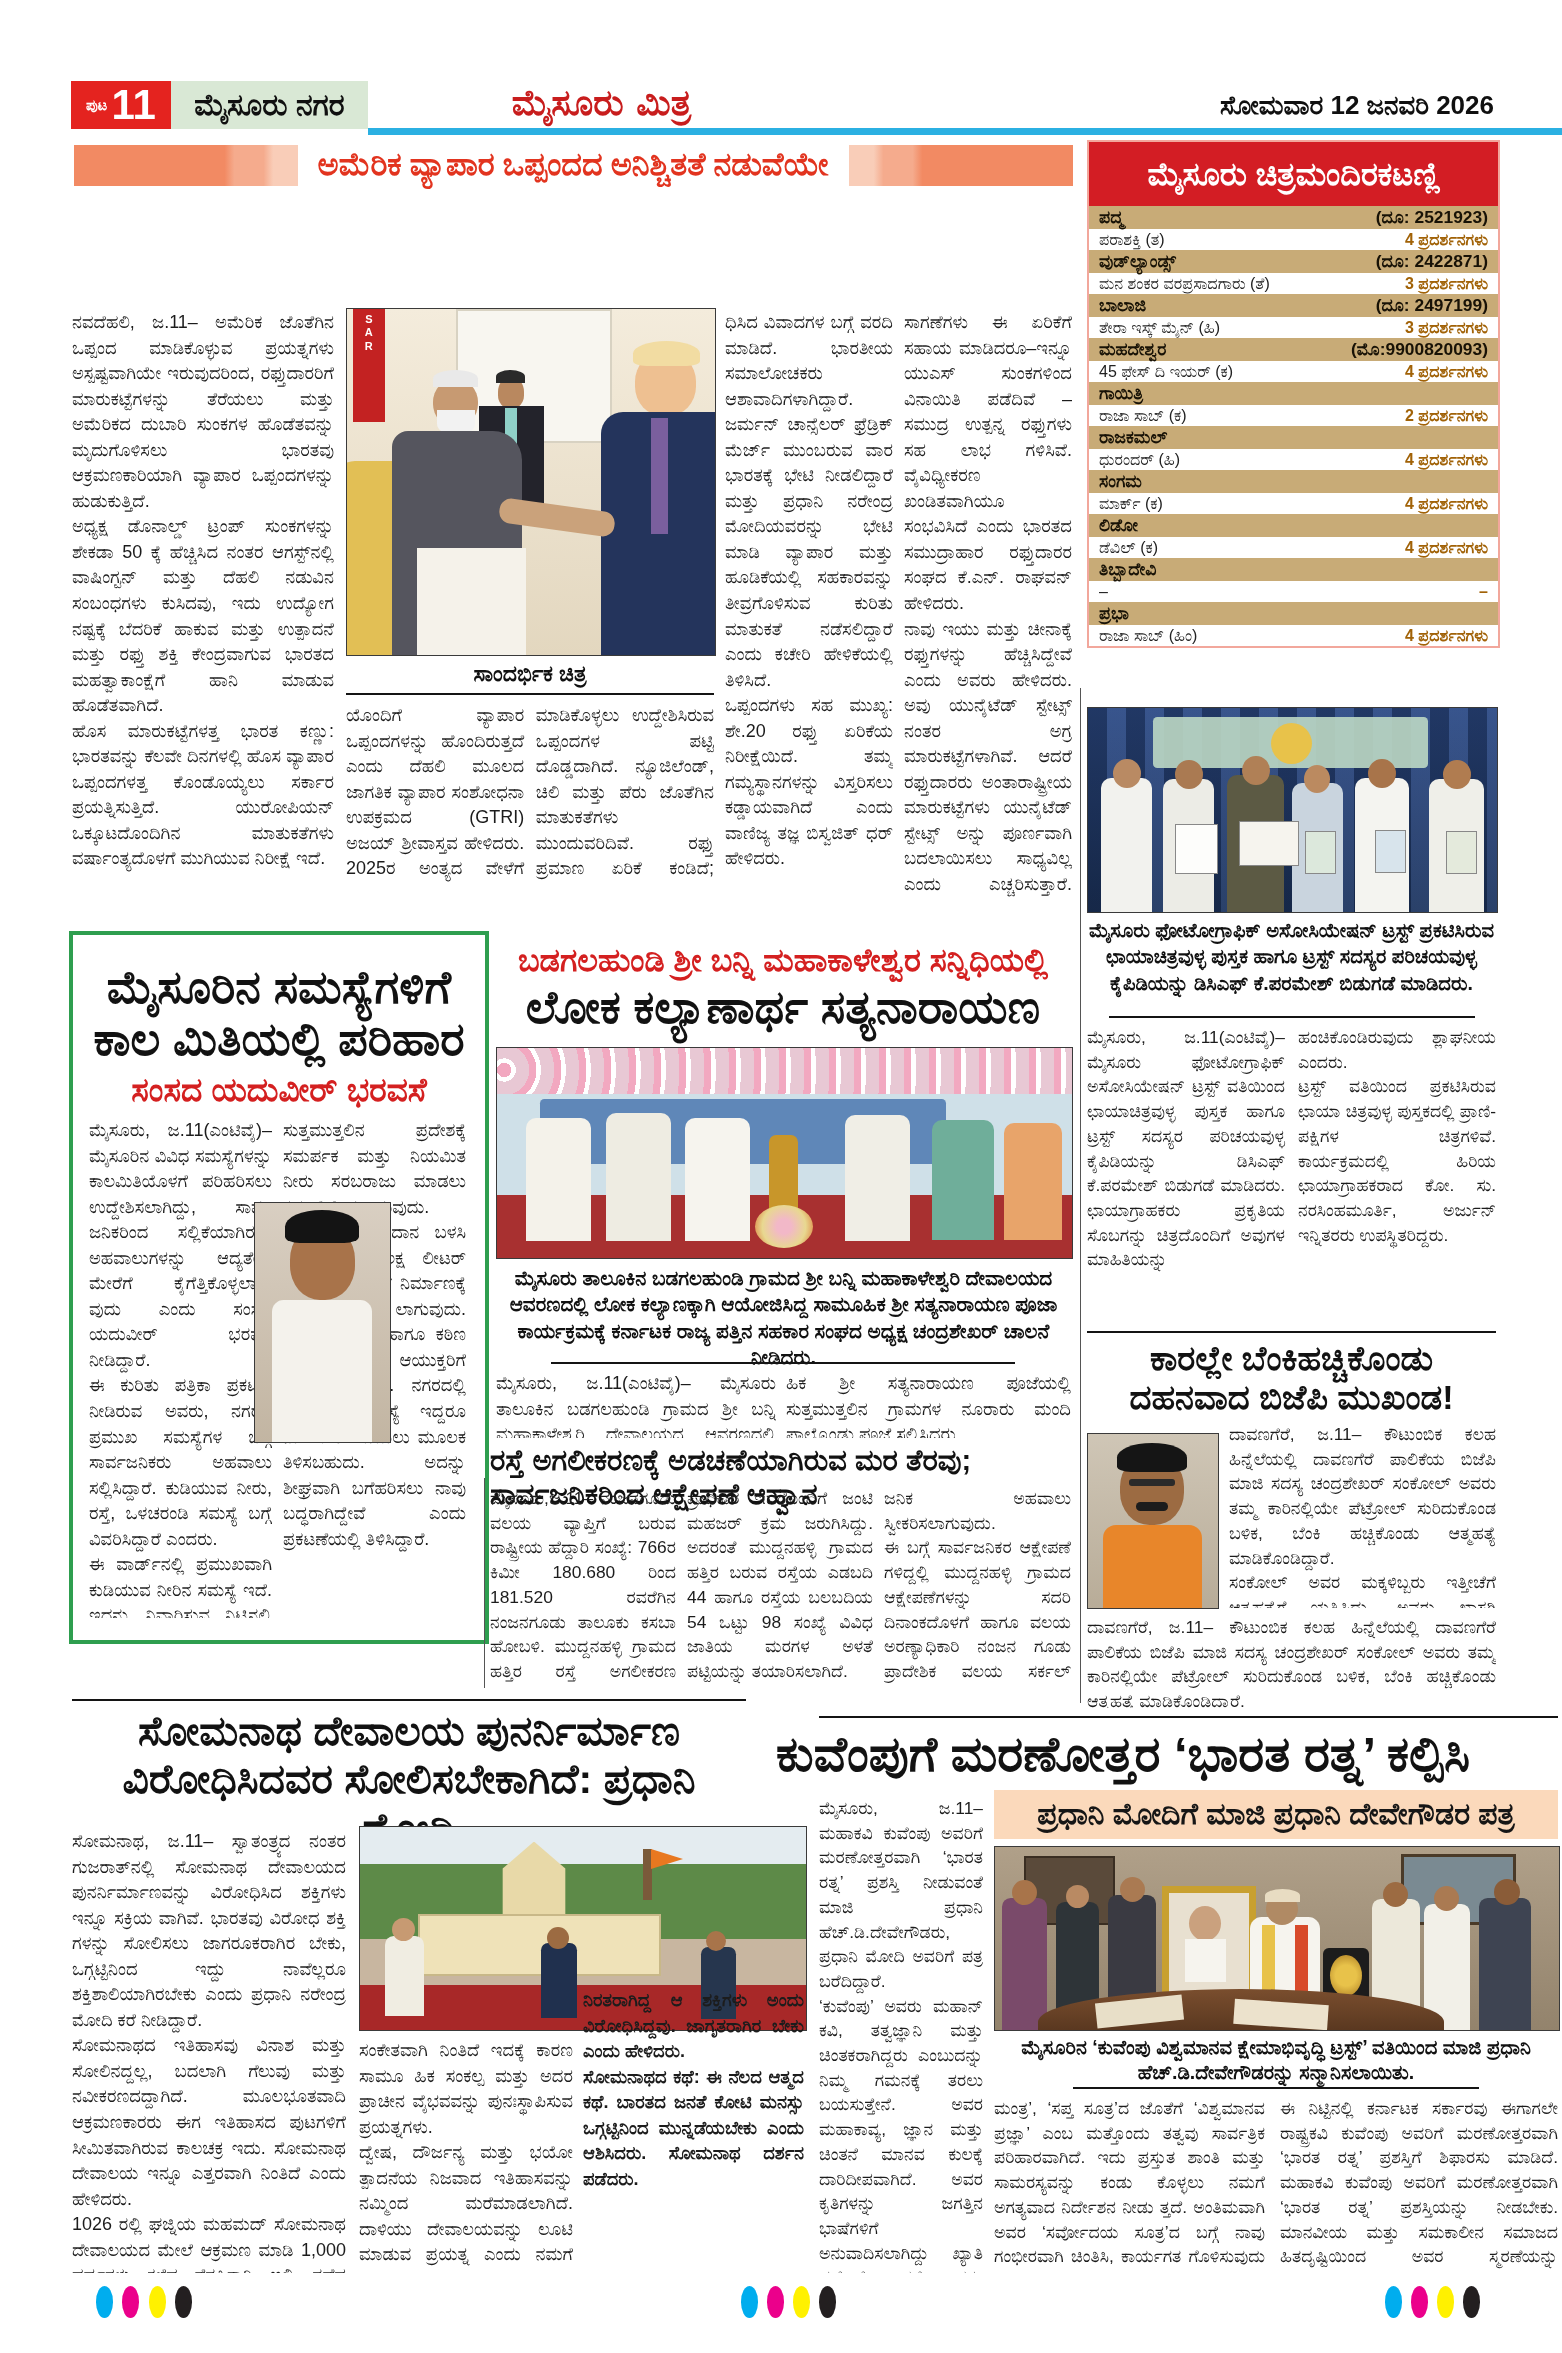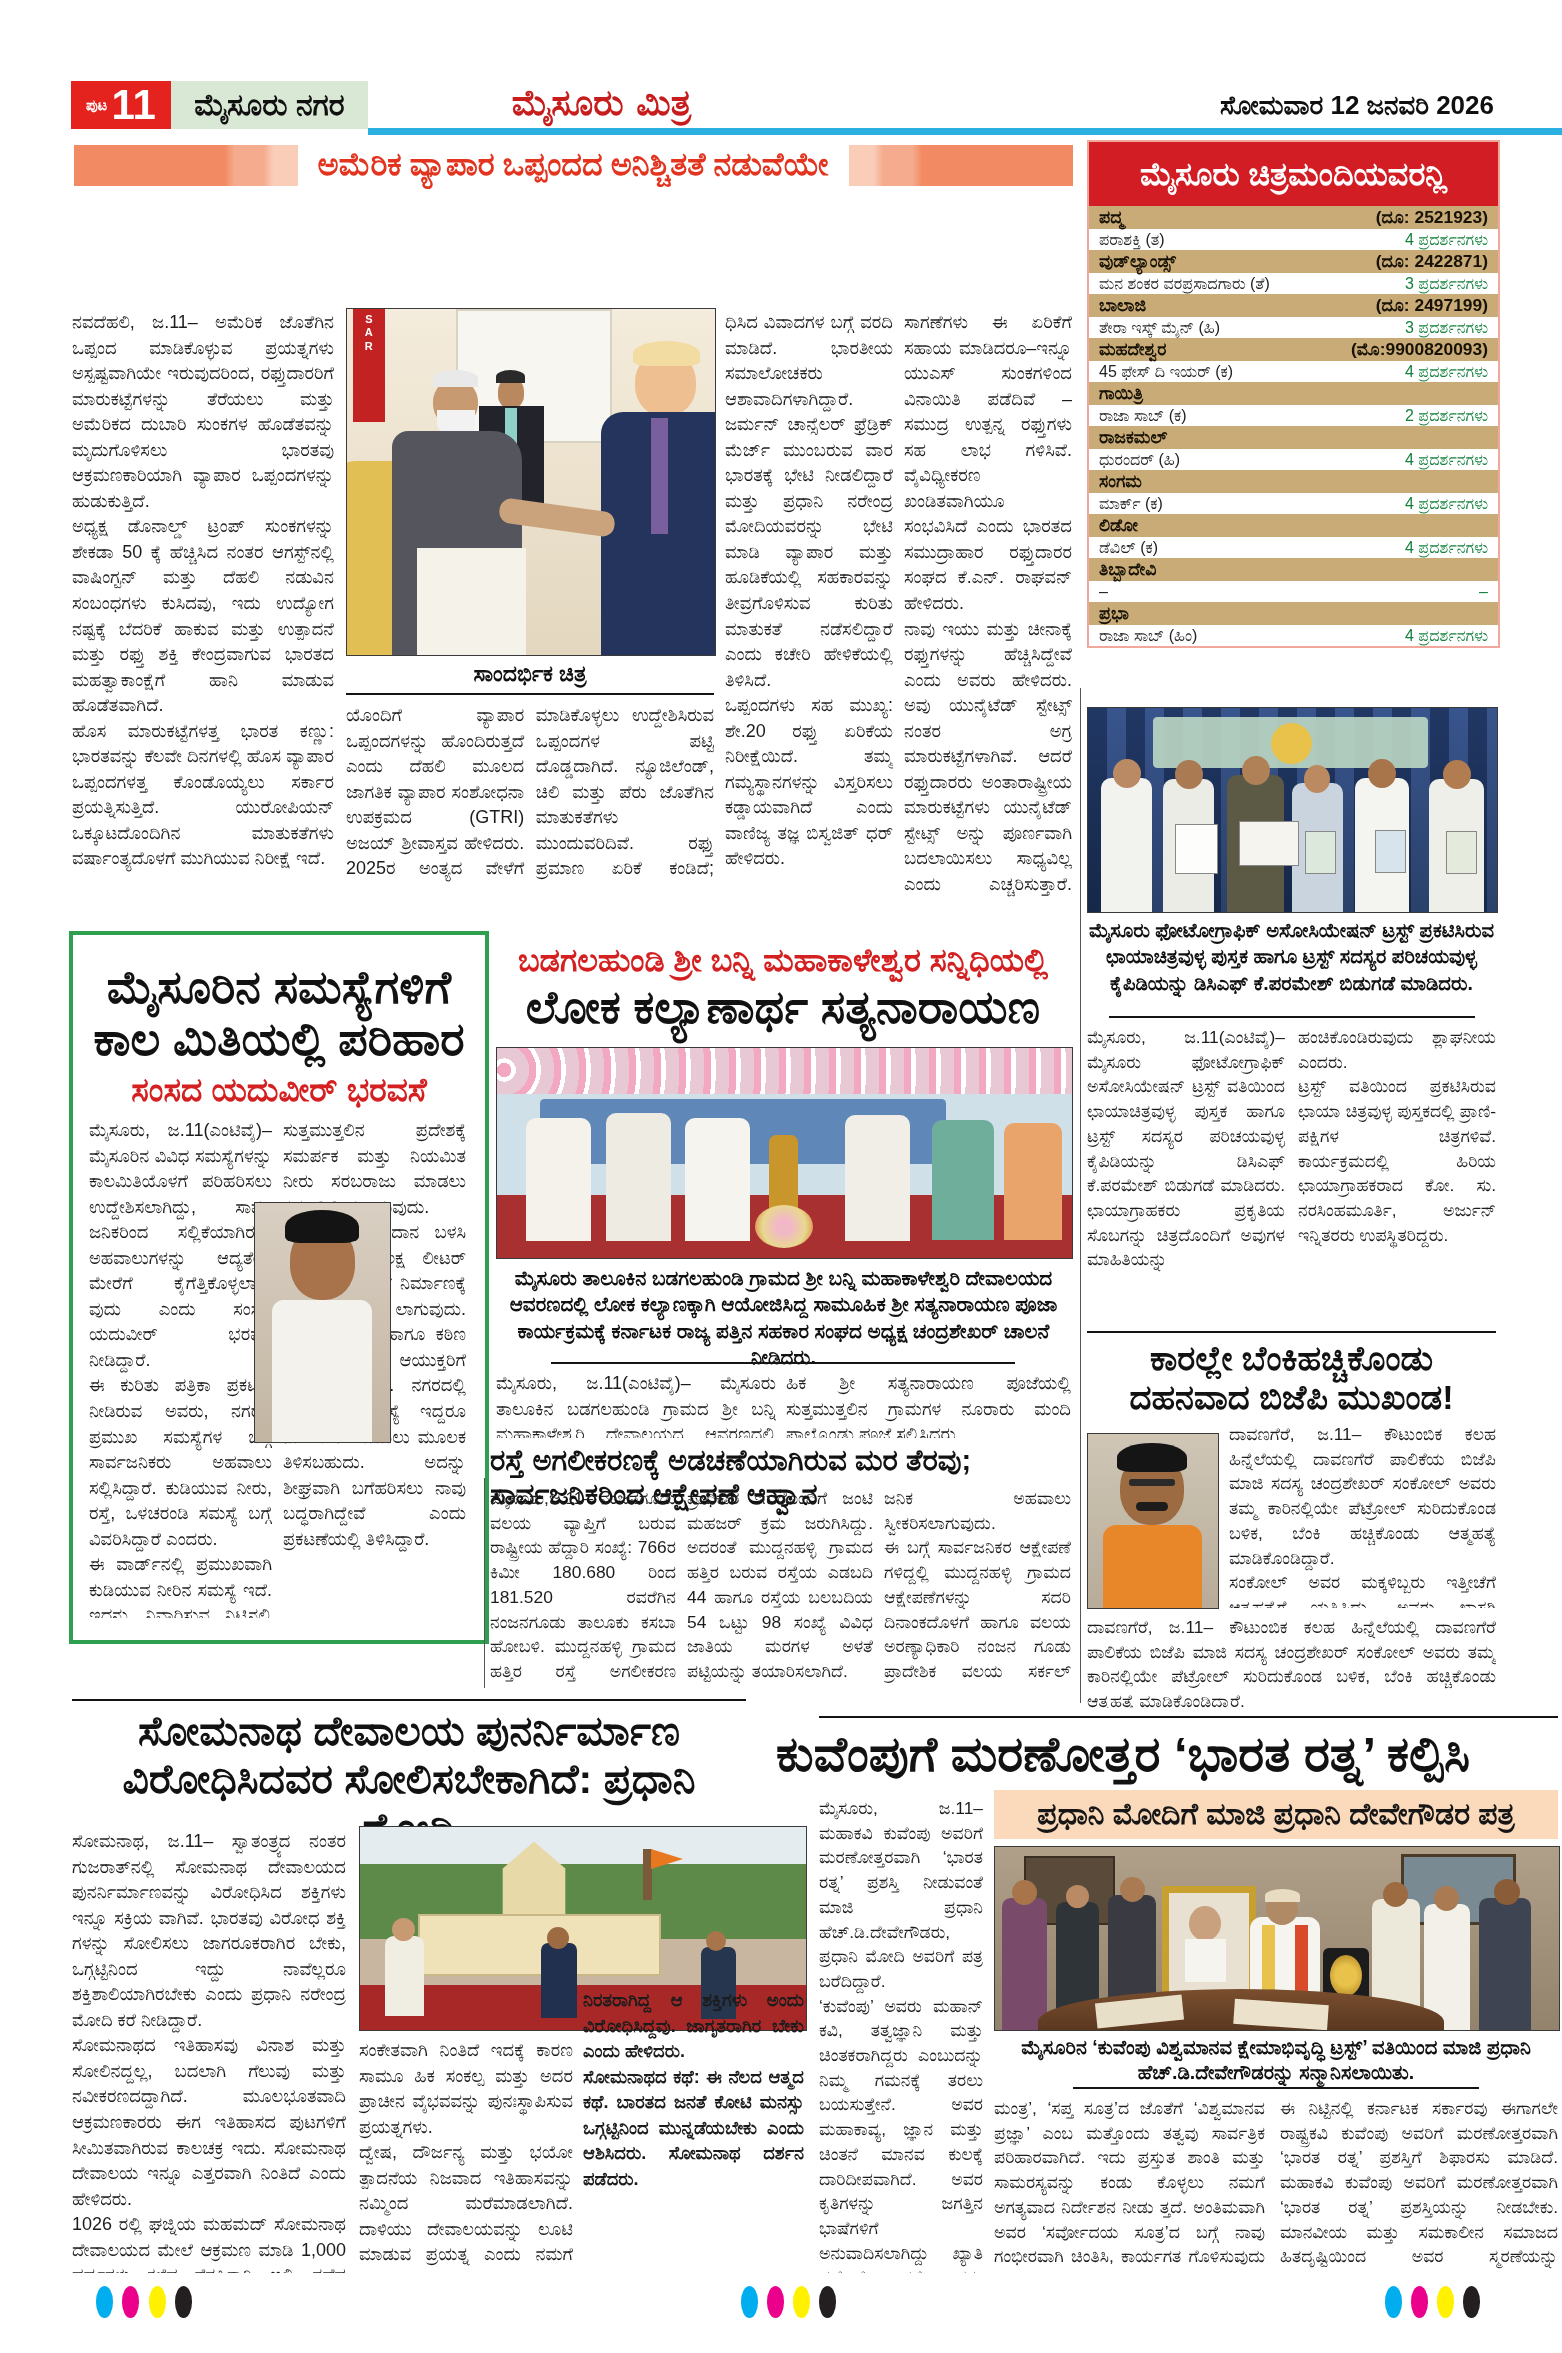--- a/index.html
+++ b/index.html
@@ -26,21 +26,21 @@
   .lead-headline{color:#121212;font-size:84px;font-weight:800;letter-spacing:-2.2px;line-height:1.05;}
   .kbar{height:41px;}
   
   .cinema-box{border:2.9px solid #f2a79c;background:#fff;}
   .cinema-title{background:#d31d24;color:#ffffff;font-size:32px;font-weight:800;
                 display:flex;align-items:center;justify-content:center;height:64px;}
   .cin-theater{background:#c8ab77;display:flex;justify-content:space-between;align-items:center;
                height:23px;padding:0 10px;font-weight:800;font-size:17.4px;color:#181206;}
   .cin-movie{background:#ffffff;display:flex;justify-content:space-between;align-items:center;
              height:21px;padding:0 10px;font-size:16px;color:#222;}
-  .cin-movie .shows{color:#15803d;}
+  .cin-movie .shows{color:#a16207;font-weight:bold;}
   
   .h-md{color:#121212;font-weight:800;white-space:pre-line;}
   .red-sub{color:#d42020;font-weight:800;}
   .peach-sub{background:#fbd9bb;color:#161616;font-weight:800;display:flex;align-items:center;justify-content:center;}
   .greenbox{border:4.3px solid #2e9e4f;background:#fff;}
   .photo{overflow:hidden;border:1.4px solid #3a3a3a;}
   .dot{border-radius:50%;}
 </style>
 </head>
 <body>
@@ -92,21 +92,21 @@
 ಅಧ್ಯಕ್ಷ ಡೊನಾಲ್ಡ್ ಟ್ರಂಪ್ ಸುಂಕಗಳನ್ನು ಶೇಕಡಾ 50 ಕ್ಕೆ ಹೆಚ್ಚಿಸಿದ ನಂತರ ಆಗಸ್ಟ್‌ನಲ್ಲಿ ವಾಷಿಂಗ್ಟನ್ ಮತ್ತು ದೆಹಲಿ ನಡುವಿನ ಸಂಬಂಧಗಳು ಕುಸಿದವು, ಇದು ಉದ್ಯೋಗ ನಷ್ಟಕ್ಕೆ ಬೆದರಿಕೆ ಹಾಕುವ ಮತ್ತು ಉತ್ಪಾದನೆ ಮತ್ತು ರಫ್ತು ಶಕ್ತಿ ಕೇಂದ್ರವಾಗುವ ಭಾರತದ ಮಹತ್ವಾಕಾಂಕ್ಷೆಗೆ ಹಾನಿ ಮಾಡುವ ಹೊಡೆತವಾಗಿದೆ.
 ಹೊಸ ಮಾರುಕಟ್ಟೆಗಳತ್ತ ಭಾರತ ಕಣ್ಣು: ಭಾರತವನ್ನು ಕೆಲವೇ ದಿನಗಳಲ್ಲಿ ಹೊಸ ವ್ಯಾಪಾರ ಒಪ್ಪಂದಗಳತ್ತ ಕೊಂಡೊಯ್ಯಲು ಸರ್ಕಾರ ಪ್ರಯತ್ನಿಸುತ್ತಿದೆ. ಯುರೋಪಿಯನ್ ಒಕ್ಕೂಟದೊಂದಿಗಿನ ಮಾತುಕತೆಗಳು ವರ್ಷಾಂತ್ಯದೊಳಗೆ ಮುಗಿಯುವ ನಿರೀಕ್ಷೆ ಇದೆ.</div>
   <div class="abs body-text" style="left:346px;top:703px;width:368px;height:199px;column-count:2;column-gap:11.6px;">ಯೊಂದಿಗೆ ವ್ಯಾಪಾರ ಒಪ್ಪಂದಗಳನ್ನು ಹೊಂದಿರುತ್ತದೆ ಎಂದು ದೆಹಲಿ ಮೂಲದ ಜಾಗತಿಕ ವ್ಯಾಪಾರ ಸಂಶೋಧನಾ ಉಪಕ್ರಮದ (GTRI) ಅಜಯ್ ಶ್ರೀವಾಸ್ತವ ಹೇಳಿದರು. 2025ರ ಅಂತ್ಯದ ವೇಳೆಗೆ ಮಾಡಿಕೊಳ್ಳಲು ಉದ್ದೇಶಿಸಿರುವ ಒಪ್ಪಂದಗಳ ಪಟ್ಟಿ ದೊಡ್ಡದಾಗಿದೆ. ನ್ಯೂಜಿಲೆಂಡ್, ಚಿಲಿ ಮತ್ತು ಪೆರು ಜೊತೆಗಿನ ಮಾತುಕತೆಗಳು ಮುಂದುವರಿದಿವೆ. ರಫ್ತು ಪ್ರಮಾಣ ಏರಿಕೆ ಕಂಡಿದೆ; ಸರಕುಗಳ ಸಾಗಣೆ $11 ಬಿಲಿಯನ್‌ಗಿಂತ ಹೆಚ್ಚಿದೆ. ನೂತನ ಒಪ್ಪಂದ (FTA) ಮಹತ್ವದ್ದಾಗಿದೆ ಎಂದು ತಜ್ಞರು ಹೇಳಿದರು.</div>
   <div class="abs body-text" style="left:725px;top:310px;width:168px;height:591px;">ಧಿಸಿದ ವಿವಾದಗಳ ಬಗ್ಗೆ ವರದಿ ಮಾಡಿದೆ. ಭಾರತೀಯ ಸಮಾಲೋಚಕರು ಆಶಾವಾದಿಗಳಾಗಿದ್ದಾರೆ. ಜರ್ಮನ್ ಚಾನ್ಸೆಲರ್ ಫ್ರೆಡ್ರಿಕ್ ಮೆರ್ಜ್ ಮುಂಬರುವ ವಾರ ಭಾರತಕ್ಕೆ ಭೇಟಿ ನೀಡಲಿದ್ದಾರೆ ಮತ್ತು ಪ್ರಧಾನಿ ನರೇಂದ್ರ ಮೋದಿಯವರನ್ನು ಭೇಟಿ ಮಾಡಿ ವ್ಯಾಪಾರ ಮತ್ತು ಹೂಡಿಕೆಯಲ್ಲಿ ಸಹಕಾರವನ್ನು ತೀವ್ರಗೊಳಿಸುವ ಕುರಿತು ಮಾತುಕತೆ ನಡೆಸಲಿದ್ದಾರೆ ಎಂದು ಕಚೇರಿ ಹೇಳಿಕೆಯಲ್ಲಿ ತಿಳಿಸಿದೆ.
 ಒಪ್ಪಂದಗಳು ಸಹ ಮುಖ್ಯ: ಶೇ.20 ರಫ್ತು ಏರಿಕೆಯ ನಿರೀಕ್ಷೆಯಿದೆ. ತಮ್ಮ ಗಮ್ಯಸ್ಥಾನಗಳನ್ನು ವಿಸ್ತರಿಸಲು ಕಡ್ಡಾಯವಾಗಿದೆ ಎಂದು ವಾಣಿಜ್ಯ ತಜ್ಞ ಬಿಸ್ವಜಿತ್ ಧರ್ ಹೇಳಿದರು.</div>
   <div class="abs body-text" style="left:904px;top:310px;width:168px;height:591px;">ಸಾಗಣೆಗಳು ಈ ಏರಿಕೆಗೆ ಸಹಾಯ ಮಾಡಿದರೂ–ಇನ್ನೂ ಯುಎಸ್ ಸುಂಕಗಳಿಂದ ವಿನಾಯಿತಿ ಪಡೆದಿವೆ – ಸಮುದ್ರ ಉತ್ಪನ್ನ ರಫ್ತುಗಳು ಸಹ ಲಾಭ ಗಳಿಸಿವೆ. ವೈವಿಧ್ಯೀಕರಣ ಖಂಡಿತವಾಗಿಯೂ ಸಂಭವಿಸಿದೆ ಎಂದು ಭಾರತದ ಸಮುದ್ರಾಹಾರ ರಫ್ತುದಾರರ ಸಂಘದ ಕೆ.ಎನ್. ರಾಘವನ್ ಹೇಳಿದರು.
 ನಾವು ಇಯು ಮತ್ತು ಚೀನಾಕ್ಕೆ ರಫ್ತುಗಳನ್ನು ಹೆಚ್ಚಿಸಿದ್ದೇವೆ ಎಂದು ಅವರು ಹೇಳಿದರು. ಅವು ಯುನೈಟೆಡ್ ಸ್ಟೇಟ್ಸ್ ನಂತರ ಅಗ್ರ ಮಾರುಕಟ್ಟೆಗಳಾಗಿವೆ. ಆದರೆ ರಫ್ತುದಾರರು ಅಂತಾರಾಷ್ಟ್ರೀಯ ಮಾರುಕಟ್ಟೆಗಳು ಯುನೈಟೆಡ್ ಸ್ಟೇಟ್ಸ್ ಅನ್ನು ಪೂರ್ಣವಾಗಿ ಬದಲಾಯಿಸಲು ಸಾಧ್ಯವಿಲ್ಲ ಎಂದು ಎಚ್ಚರಿಸುತ್ತಾರೆ. ರಾಘವನ್ ಯುಎಸ್ ಒಪ್ಪಂದವು ಅತ್ಯುತ್ತಮ ಎಂದು ಹೇಳುತ್ತಾರೆ.
 ಅದು ಇನ್ನೂ ಅನಿಶ್ಚಿತತೆಯಲ್ಲಿದೆ. ಕೇಪ್ಲರ್ ವ್ಯಾಪಾರ ದತ್ತಾಂಶದ ಪ್ರಕಾರ, ಡಿಸೆಂಬರ್‌ನಲ್ಲಿ ದಿನಕ್ಕೆ 1.8 ಮಿಲಿಯನ್ ಬ್ಯಾರೆಲ್‌ಗಳಿಗೆ ತಲುಪಿದೆ.</div>
 
   <div class="abs cinema-box" style="left:1087px;top:140px;width:409px;">
-    <div class="cinema-title">ಮೈಸೂರು ಚಿತ್ರಮಂದಿಯವರನ್ಲಿ</div>
+    <div class="cinema-title">ಮೈಸೂರು ಚಿತ್ರಮಂದಿರಕಟಣ್ಲಿ</div>
     <div>
         <div class="cin-theater">
           <span>ಪದ್ಮ</span>
           <span>(ದೂ: 2521923)</span>
         </div>
         <div class="cin-movie">
           <span>ಪರಾಶಕ್ತಿ (ತ)</span>
           <span class="shows">4 ಪ್ರದರ್ಶನಗಳು</span>
         </div>
         <div class="cin-theater">

